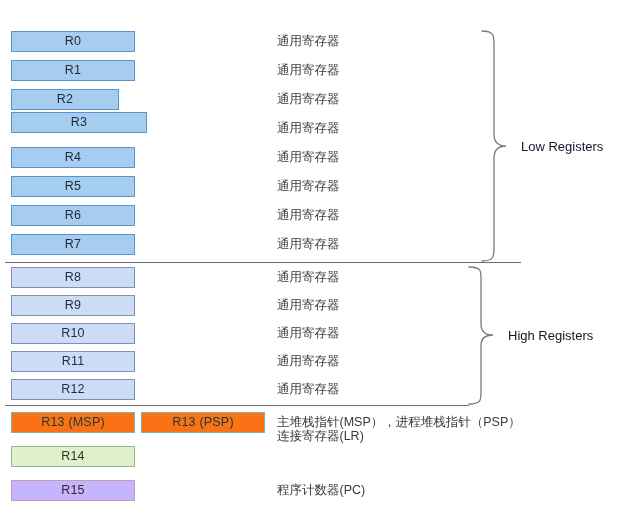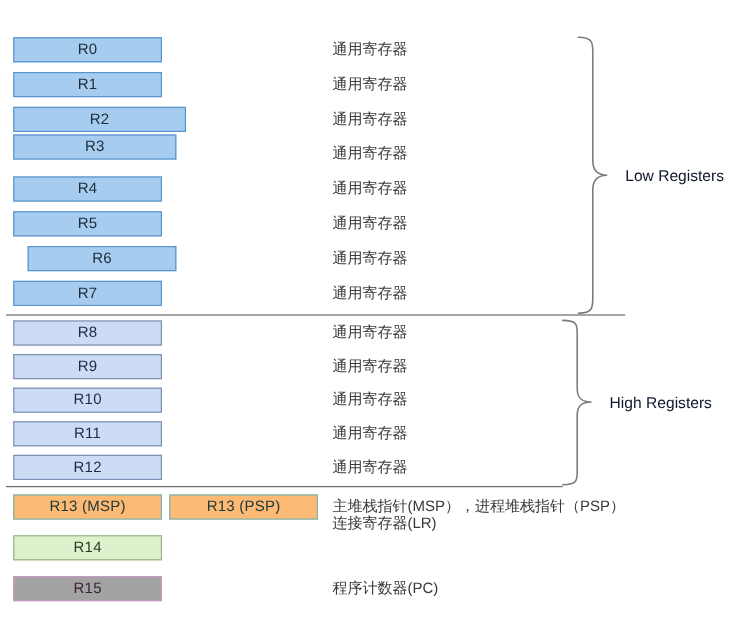--- a/index.html
+++ b/index.html
@@ -41,31 +41,31 @@
     background: #a6cdf0;
     border-color: #5b93cc;
     color: #1d2b38;
   }
   .reg-box.high {
     background: #ccdcf5;
     border-color: #7e8fb5;
     color: #1f2a44;
   }
   .reg-box.sp {
-    background: #fdba74;
+    background: #f97316;
     border-color: #79b5b1;
     color: #203a3a;
   }
   .reg-box.lr {
     background: #dff0cd;
     border-color: #9ab583;
     color: #2b3a20;
   }
   .reg-box.pc {
-    background: #a3a3a3;
+    background: #c4b5fd;
     border-color: #c79bbd;
     color: #3c2236;
   }
 
   
   .desc {
     position: absolute;
     height: 21px;
     display: flex;
     align-items: center;
@@ -114,33 +114,33 @@
     <path d="M 2 1 C 14 1 14 5 14 12 L 14 58 C 14 66 18 69 26 69 C 18 69 14 72 14 80 L 14 127 C 14 134 14 138 2 138" fill="none" stroke="#7a7a7a" stroke-width="1.3" stroke-linecap="round"></path>
   </svg>
   <div class="group-label" style="left:508px; top:329px;">High Registers</div>
 
   <div class="reg-box low" style="left:11px; top:31px; width:124px;">R0</div>
   <div class="desc" style="left:277px; top:31px;">通用寄存器</div>
 
   <div class="reg-box low" style="left:11px; top:60px; width:124px;">R1</div>
   <div class="desc" style="left:277px; top:60px;">通用寄存器</div>
 
-  <div class="reg-box low" style="left:11px; top:89px; width:144px;">R2</div>
+  <div class="reg-box low" style="left:11px; top:89px; width:108px;">R2</div>
   <div class="desc" style="left:277px; top:89px;">通用寄存器</div>
 
   <div class="reg-box low" style="left:11px; top:112px; width:136px;">R3</div>
   <div class="desc" style="left:277px; top:118px;">通用寄存器</div>
 
   <div class="reg-box low" style="left:11px; top:147px; width:124px;text-align:right;">R4</div>
   <div class="desc" style="left:277px; top:147px;">通用寄存器</div>
 
   <div class="reg-box low" style="left:11px; top:176px; width:124px;">R5</div>
   <div class="desc" style="left:277px; top:176px;">通用寄存器</div>
 
-  <div class="reg-box low" style="left:11px; top:205px; width:124px;margin-left:12px;">R6</div>
+  <div class="reg-box low" style="left:11px; top:205px; width:124px;">R6</div>
   <div class="desc" style="left:277px; top:205px;">通用寄存器</div>
 
   <div class="reg-box low" style="left:11px; top:234px; width:124px;">R7</div>
   <div class="desc" style="left:277px; top:234px;">通用寄存器</div>
 
   <div class="reg-box high" style="left:11px; top:267px; width:124px;">R8</div>
   <div class="desc" style="left:277px; top:267px;">通用寄存器</div>
 
   <div class="reg-box high" style="left:11px; top:295px; width:124px;">R9</div>
   <div class="desc" style="left:277px; top:295px;">通用寄存器</div>

